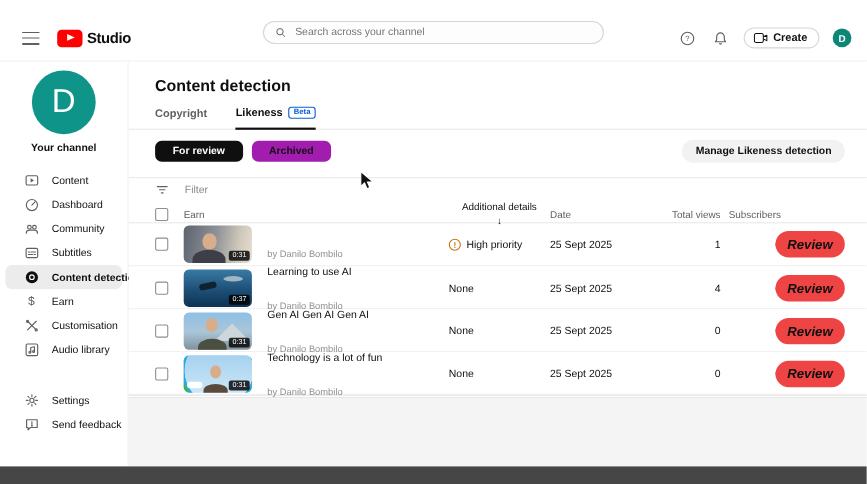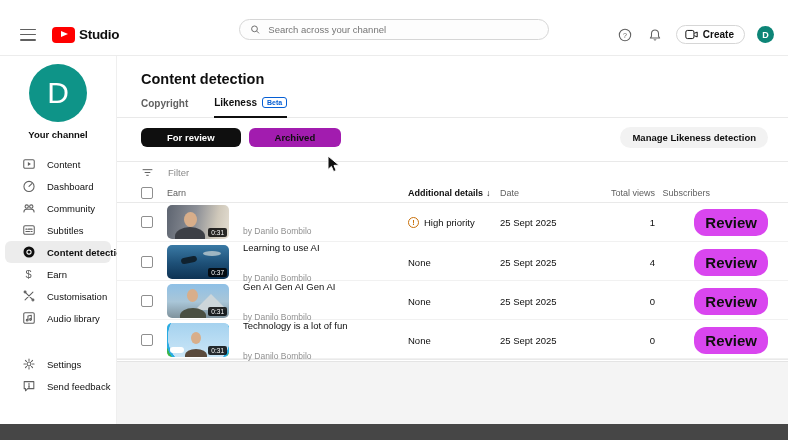--- a/index.html
+++ b/index.html
@@ -42,46 +42,46 @@
   .dollar { font-size:11px; color:#606060; }
 
   
   .main { position:absolute; top:56px; left:117px; width:671px; height:306px; background:#fff; border-bottom:1px solid #e4e4e4; }
   .page-title { font-size:14.5px; font-weight:bold; padding:15px 0 0 24px; }
   .tabs { display:flex; align-items:flex-end; gap:26px; padding:0 0 0 24px; margin-top:10px; border-bottom:1px solid #e9e9e9; }
   .tab { font-size:10px; font-weight:bold; color:#606060; padding-bottom:8px; cursor:pointer; display:flex; align-items:center; gap:5px; }
   .tab.active { color:#0f0f0f; border-bottom:2px solid #0f0f0f; margin-bottom:-1px; }
   .beta-badge { font-size:7px; font-weight:bold; color:#065fd4; border:1px solid #065fd4; border-radius:3px; padding:1px 4px; }
   .chip-row { display:flex; align-items:center; padding:9px 20px 8px 24px; }
-  .chip { font-size:9.5px; font-weight:bold; border-radius:6px; padding:4px 26px; cursor:pointer; }
+  .chip { font-size:9.5px; font-weight:bold; border-radius:6px; padding:4px 16px; cursor:pointer; }
   .chip.active { background:#0f0f0f; color:#fff; margin-right:8px; }
   .chip.idle { background:#a21caf; color:#0f0f0f; }
   .manage-btn { margin-left:auto; background:#f2f2f2; border-radius:13px; font-size:9.5px; font-weight:bold;
                 padding:5px 12px; cursor:pointer; }
   .filter-row { border-top:1px solid #e9e9e9; display:flex; align-items:center; gap:14px; height:22px; padding-left:24px; margin-top:5px; cursor:text; }
   .filter-label { font-size:9.5px; color:#8a8a8a; }
 
   .tgrid { display:grid; grid-template-columns:26px 76px 165px 92px 100px 55px 55px 58px; align-items:center;
            padding:0 20px 0 24px; }
   .thead { height:20px; border-bottom:1px solid #e9e9e9; font-size:9px; color:#606060; }
-  .thead .sorted { font-weight:bold; color:#0f0f0f; display:flex; align-items:center; gap:3px; }
+  .thead .sorted { font-weight:normal; color:#0f0f0f; display:flex; align-items:center; gap:3px;flex-direction:column; }
   .num { text-align:right; }
   .trow { height:39px; border-bottom:1px solid #f1f1f1; font-size:9.5px; }
   .trow:last-of-type { border-bottom:none; }
   .cb { width:12px; height:12px; border:1.4px solid #8f8f8f; border-radius:2px; cursor:pointer; background:#fff; }
   .thumb { width:62px; height:34px; border-radius:5px; position:relative; overflow:hidden; cursor:pointer; }
   .dur { position:absolute; right:2px; bottom:2px; background:rgba(0,0,0,.82); color:#fff; font-size:6.5px;
          padding:1px 3px; border-radius:2px; }
   .vtitle { font-size:9.5px; color:#0f0f0f; line-height:1.35; cursor:pointer; }
   .vauthor { font-size:8.5px; color:#909090; margin-top:18px; }
   .details-cell { display:flex; align-items:center; gap:5px; }
   .prio-icon { width:11px; height:11px; border:1px solid #c9700a; color:#c9700a; border-radius:50%;
                font-size:7.5px; font-weight:bold; display:flex; align-items:center; justify-content:center; }
-  .review-btn { justify-self:end; background:#d946ef; border-radius:12px; font-size:15px; font-weight:bold;
-                padding:5px 11px; cursor:pointer; }
+  .review-btn { justify-self:end; background:#ef4444; border-radius:12px; font-size:12px; font-weight:bold;
+                padding:5px 11px; cursor:pointer;font-style:italic; }
 
   
   .t1 { background:linear-gradient(100deg,#5d6470 0%,#8d9097 45%,#cfc8ba 78%,#e4ded2 100%); }
   .t1 .face { position:absolute; left:17px; top:7px; width:13px; height:15px; border-radius:50%; background:#d8ae8a; }
   .t1 .body { position:absolute; left:8px; bottom:-6px; width:30px; height:18px; border-radius:50% 50% 0 0; background:#3c3f46; }
   .t2 { background:linear-gradient(180deg,#3a7aa5 0%,#1d4f76 55%,#0e3354 100%); }
   .t2 .diver { position:absolute; left:14px; top:12px; width:16px; height:6px; border-radius:3px; background:#10222f; transform:rotate(-12deg); }
   .t2 .shark { position:absolute; right:8px; top:6px; width:18px; height:5px; border-radius:50%; background:#9fb6c2; }
   .t3 { background:linear-gradient(180deg,#8fc0e6 0%,#a9c6d8 52%,#7f929c 100%); }
   .t3 .mtn { position:absolute; right:2px; bottom:8px; width:0; height:0; border-left:16px solid transparent;

